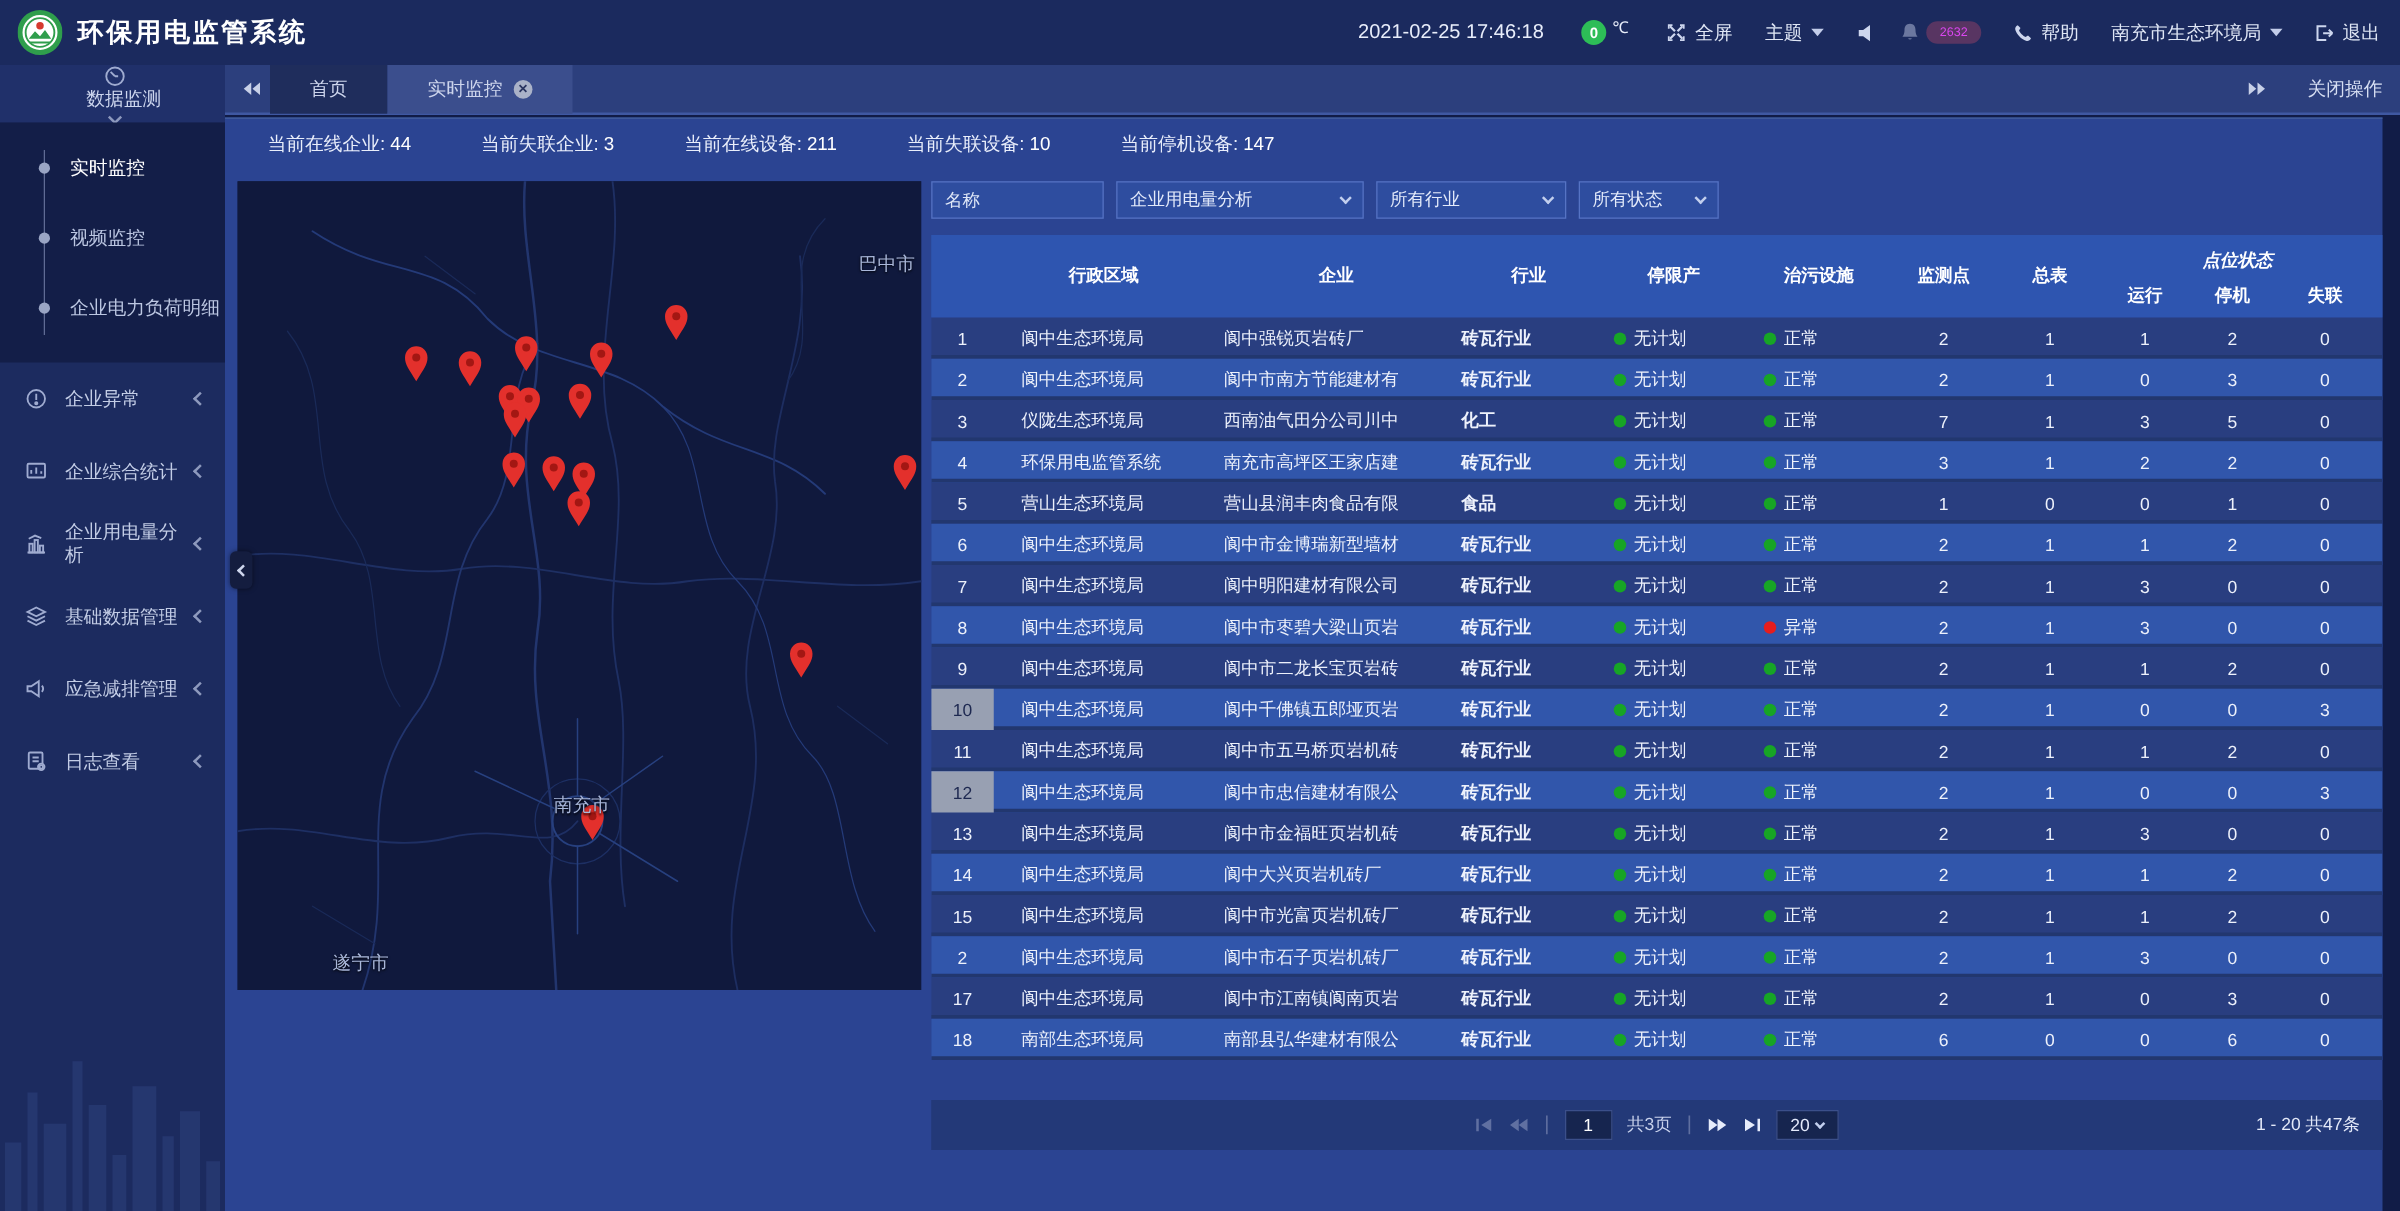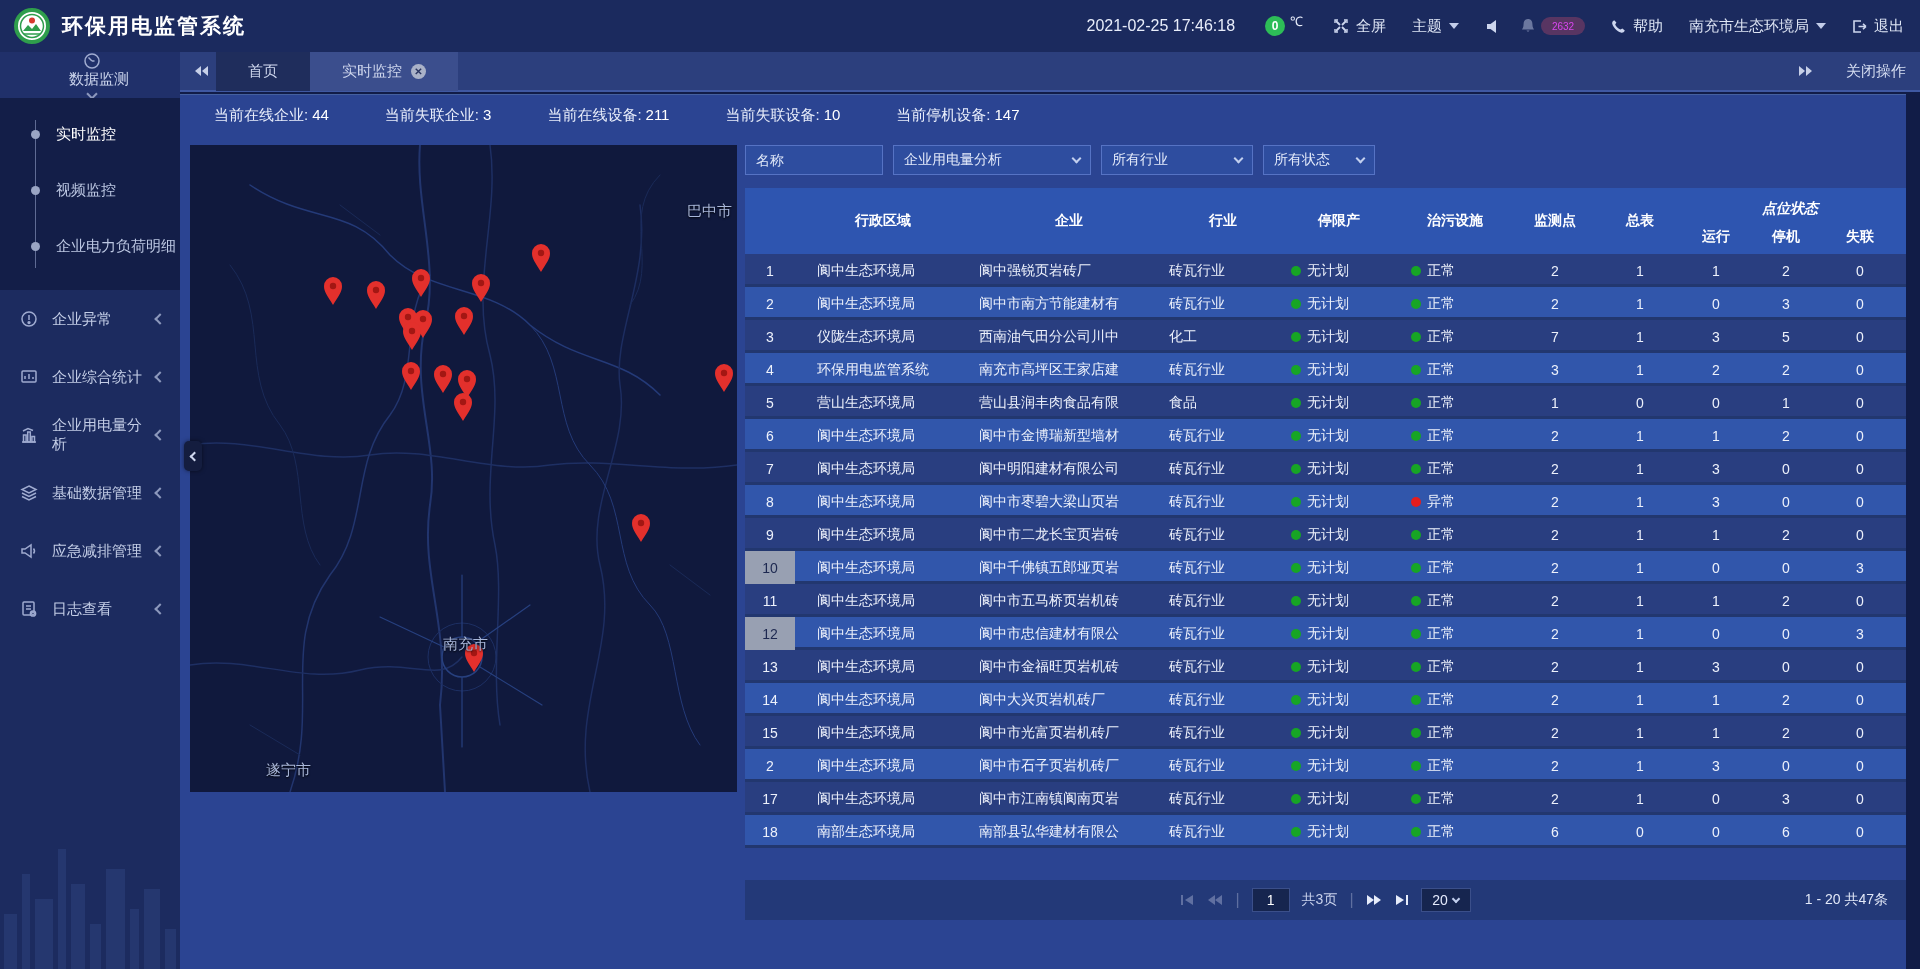--- a/index.html
+++ b/index.html
@@ -81,21 +81,21 @@
   .tbody { height:626px; overflow:hidden; }
   .trow { display:grid; grid-template-columns:var(--cols); height:33px; border-bottom:3px solid #22376f; align-items:center;
     color:#edf1fb; font-size:14px; cursor:pointer; }
   .trow.odd { background:#293e80; }
   .trow.even { background:#3156ab; }
   .cell { height:33px; display:flex; align-items:center; overflow:hidden; white-space:nowrap; }
   .c-num { justify-content:center; }
   .c-num.sel { background:#98a0b2; color:#1d2850; }
   .c-region { padding-left:22px; }
   .c-company { padding-left:8px; }
-  .c-industry { padding-left:2px; }
+  .c-industry { padding-left:2px;font-weight:bold; }
   .c-status { padding-left:12px; }
   .c-n { justify-content:center; }
   .dot { width:10px; height:10px; border-radius:50%; display:inline-block; margin-right:6px; flex:none; }
 
   .pagination { height:40px; background:#233978; display:flex; align-items:center; position:relative; margin-top:0; color:#c9d2ec; font-size:14px; }
   .pag-center { position:absolute; left:0; right:0; display:flex; align-items:center; justify-content:center; gap:12px; }
   .pgbtn { display:inline-flex; cursor:pointer; }
   .pgsep { color:#5f6fa0; font-size:16px; }
   .page-box { width:38px; height:24px; background:#16254f; border:1px solid #3b4f8a; color:#fff; text-align:center; font-size:14px; }
   .size-box { width:50px; height:24px; background:#16254f; border:1px solid #3b4f8a; color:#e4eafc; display:flex; align-items:center; justify-content:center; gap:5px; cursor:pointer; }

